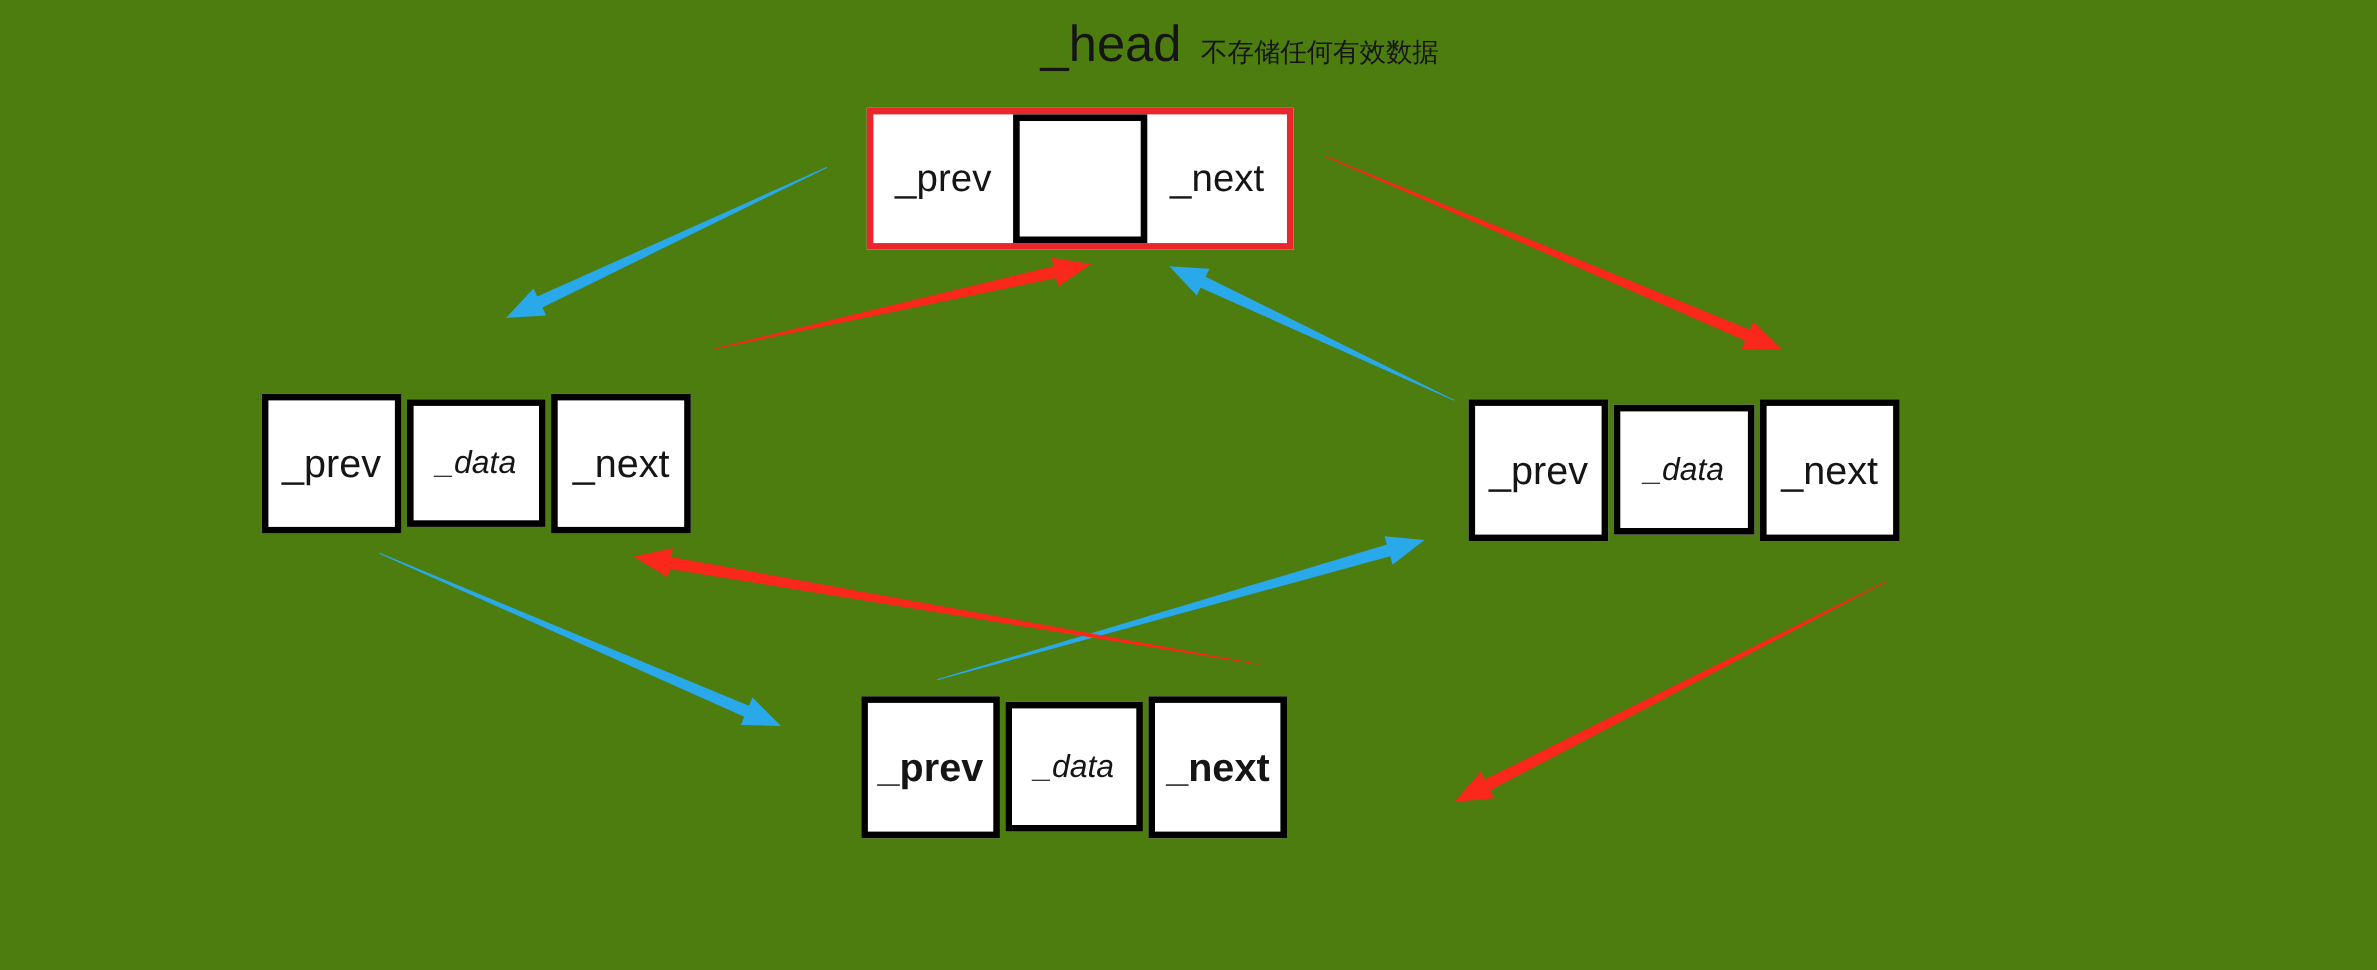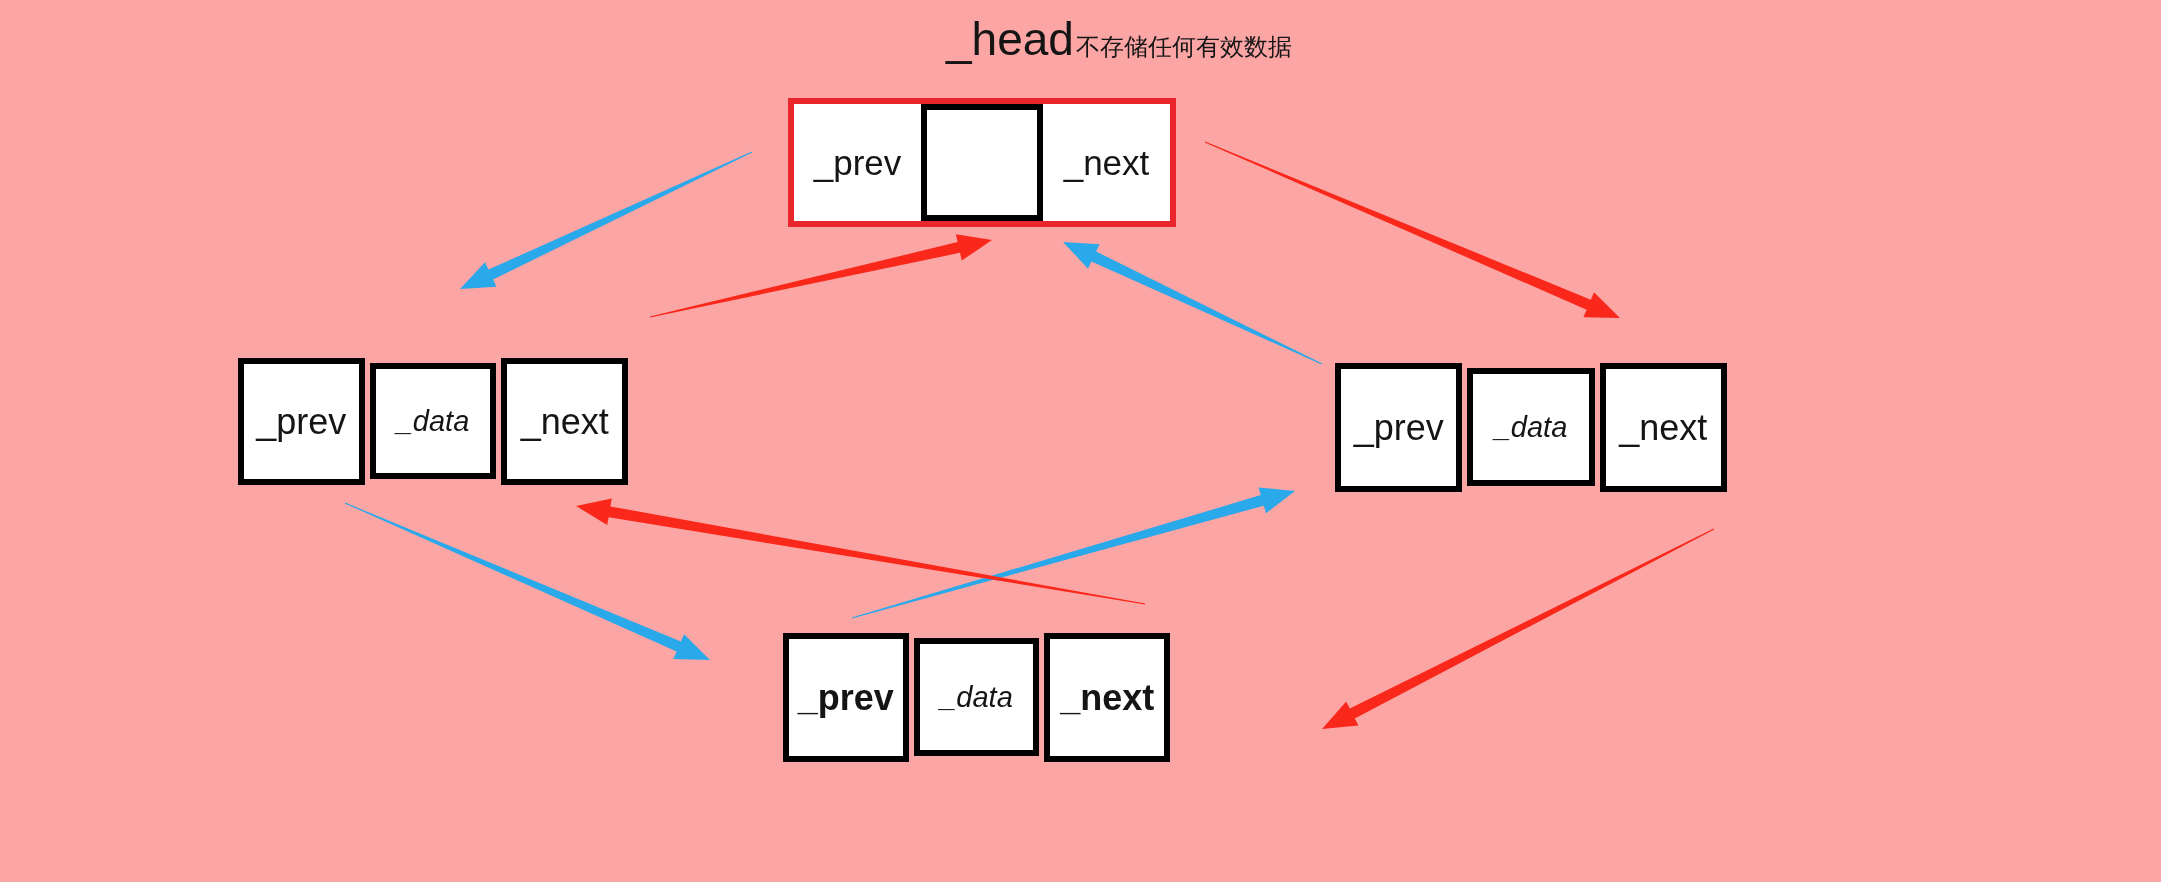--- a/index.html
+++ b/index.html
@@ -4,21 +4,21 @@
 <style>
   html, body {
     margin: 0;
     padding: 0;
     background: #ffffff;
   }
   .canvas {
     position: relative;
     width: 2161px;
     height: 882px;
-    background: #fca5a5;
+    background: #4d7c0f;
     overflow: hidden;
     font-family: "Liberation Sans", "DejaVu Sans", sans-serif;
     color: #151515;
   }
   #arrow-layer {
     position: absolute;
     left: 0; top: 0;
     width: 2161px;
     height: 882px;
   }
@@ -30,21 +30,21 @@
     align-items: baseline;
     white-space: nowrap;
   }
   .diagram-title .big {
     font-size: 46px;
     line-height: 1.1;
     letter-spacing: 0px;
   }
   .diagram-title .note {
     font-size: 24px;
-    margin-left: 2px;
+    margin-left: 18px;
   }
   .node {
     position: absolute;
     box-sizing: border-box;
     display: flex;
     justify-content: flex-end;
   }
   
   .node.black { gap: 5px; }
   .node.black .cell {

